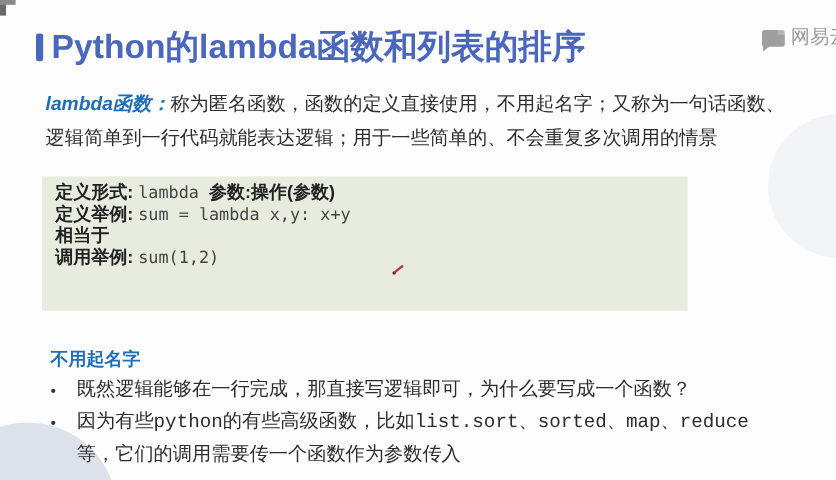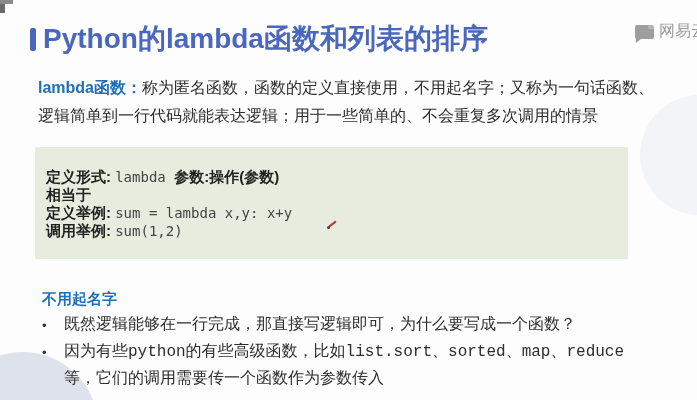--- a/index.html
+++ b/index.html
@@ -34,25 +34,25 @@
   .wm-icon { position: relative; width: 19px; height: 14px; background: #9e9e9e; border-radius: 2px; margin-right: 5px; }
   .wm-icon::after { content: ""; position: absolute; left: 1px; bottom: -4px;
     border-left: 6px solid #9e9e9e; border-bottom: 5px solid transparent; }
   .wm-icon::before { content: ""; position: absolute; right: -2px; top: -2px; width: 8px; height: 6px;
     background: #fdfdfd; opacity: 0.25; }
   .wm-text { font-size: 16px; color: #9a9a9a; white-space: nowrap; }
 
   
   .intro { position: absolute; left: 38px; top: 74px; width: 628px;
     font-size: 16px; line-height: 28px; color: #2d2d2d; }
-  .intro-lead { color: #1e6fb8; font-weight: 700; }
+  .intro-lead { color: #1e6fb8; font-weight: 700; font-style: italic; }
 
   
-  .code-block { position: absolute; left: 35px; top: 147px; width: 593px; height: 112px;
-    background: #e8ecdf; padding: 21px 11px; }
+  .code-block { position: absolute; left: 35px; top: 147px; width: 538px; height: 112px;
+    background: #e8ecdf; padding: 5px 11px; }
   .code-line { white-space: pre; font-size: 15px; line-height: 18px; height: 18px; }
   .cl-label { font-family: "Liberation Sans", sans-serif; font-weight: 700; color: #222222; }
   .cl-code { font-family: "DejaVu Sans Mono", monospace; font-weight: 400; color: #444444; font-size: 14px; }
 
   
   .pen-cursor { position: absolute; left: 326px; top: 219px; width: 12px; height: 12px; }
   .pen-cursor .shaft { position: absolute; left: 2px; top: 4px; width: 9px; height: 2px;
     background: #b24038; transform: rotate(-38deg); border-radius: 1px; }
   .pen-cursor .tip { position: absolute; left: 1px; top: 7px; width: 3px; height: 3px;
     background: #7e241f; border-radius: 50%; }
@@ -81,22 +81,22 @@
 
   <div class="watermark">
     <div class="wm-icon"></div>
     <div class="wm-text">网易云</div>
   </div>
 
   <div class="intro"><span class="intro-lead">lambda函数：</span><span>称为匿名函数，函数的定义直接使用，不用起名字；又称为一句话函数、逻辑简单到一行代码就能表达逻辑；用于一些简单的、不会重复多次调用的情景</span></div>
 
   <div class="code-block">
     <div class="code-line"><span class="cl-label">定义形式: </span><span class="cl-code">lambda </span><span class="cl-label">参数:操作(参数)</span></div>
+    <div class="code-line"><span class="cl-label">定义举例: </span><span class="cl-code">sum = lambda x,y: x+y</span></div>
     <div class="code-line"><span class="cl-label">相当于</span></div>
-    <div class="code-line"><span class="cl-label">定义举例: </span><span class="cl-code">sum = lambda x,y: x+y</span></div>
     <div class="code-line"><span class="cl-label">调用举例: </span><span class="cl-code">sum(1,2)</span></div>
   </div>
 
   <div class="pen-cursor">
     <div class="shaft"></div>
     <div class="tip"></div>
   </div>
 
   <div class="usage-heading">不用起名字</div>
 

